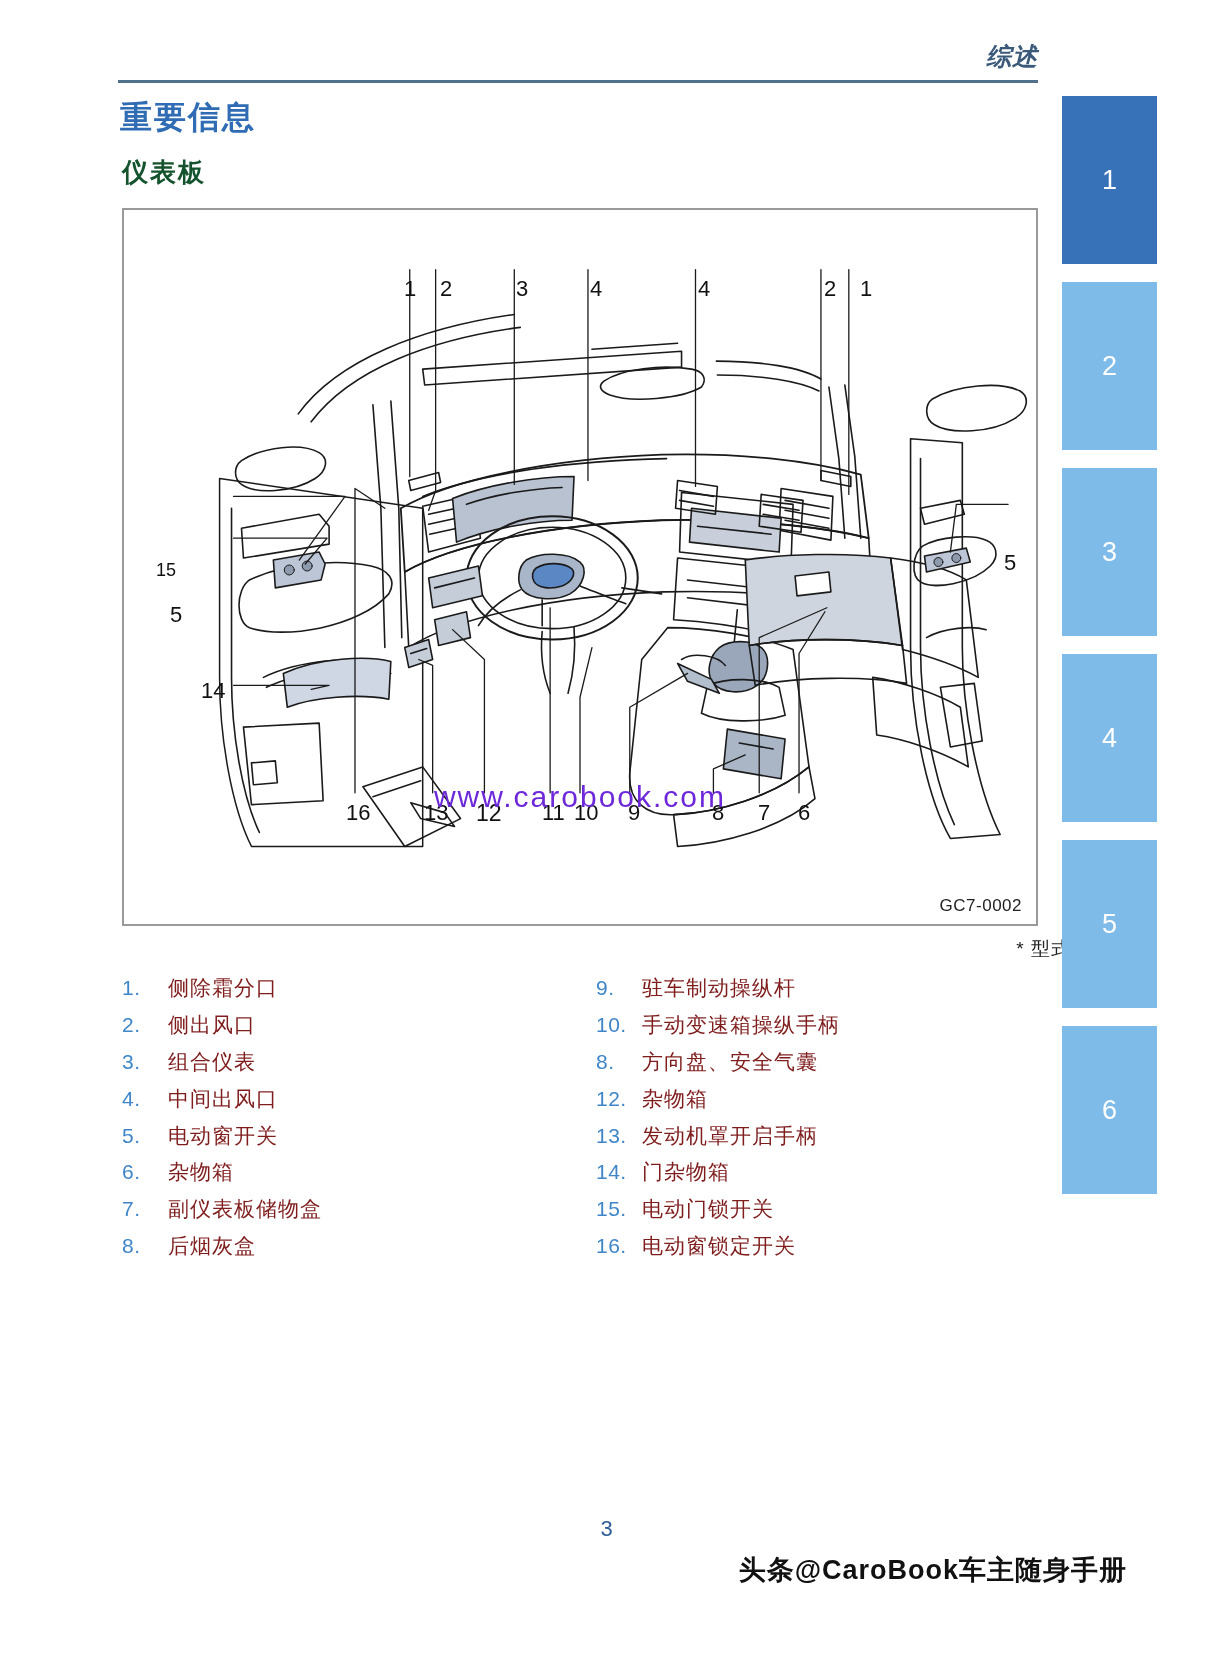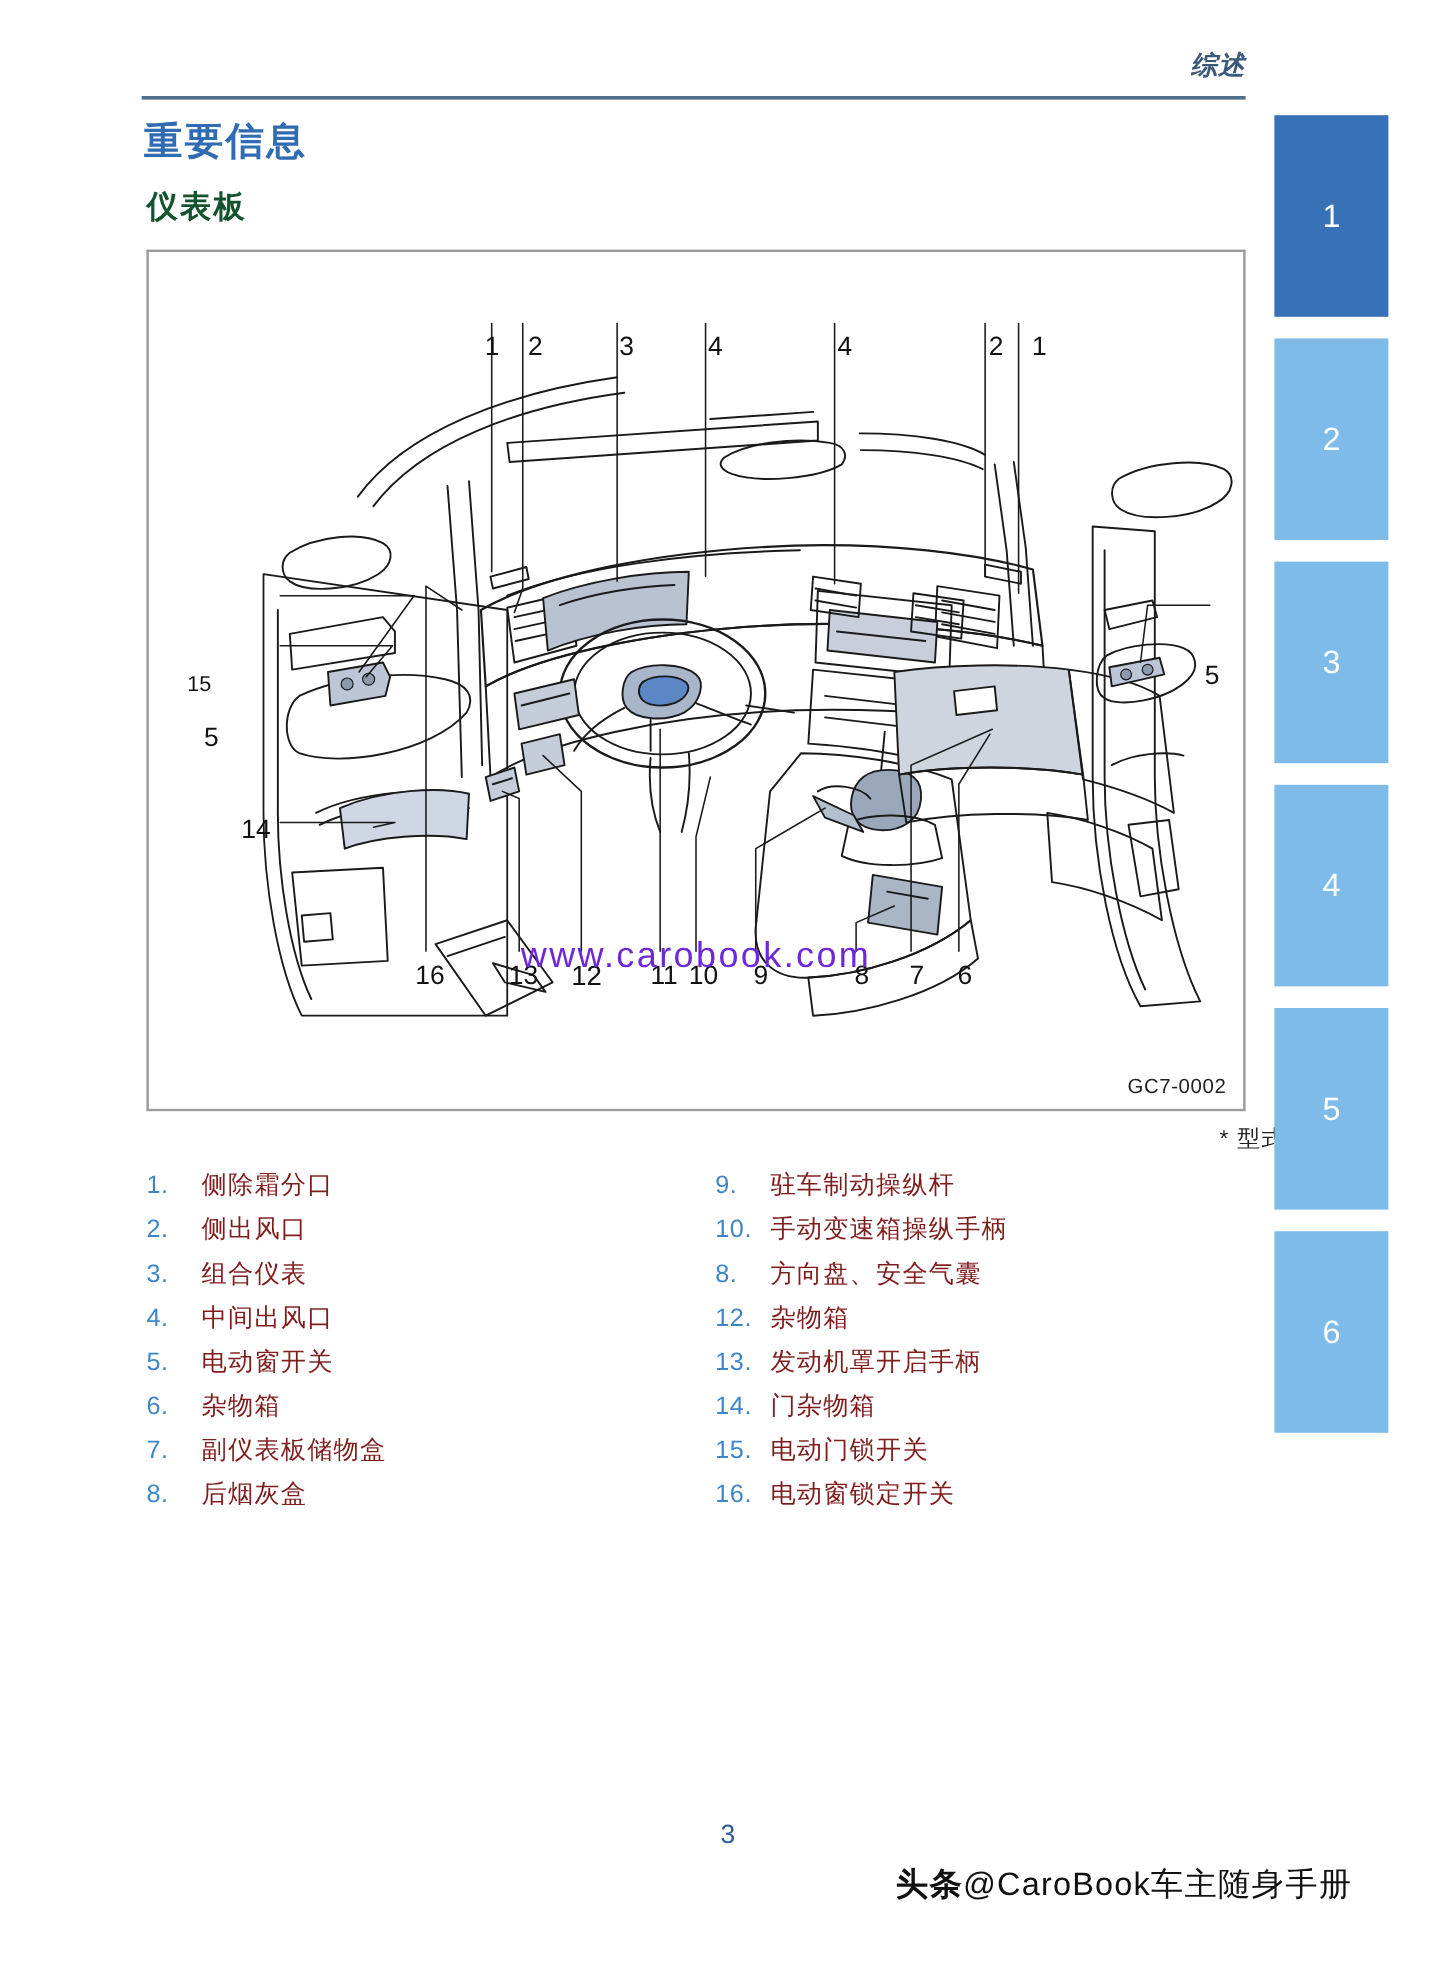--- a/index.html
+++ b/index.html
@@ -9,21 +9,21 @@
     font-family:"Liberation Sans","DejaVu Sans",sans-serif;
     position:relative;
     overflow:hidden;
   }
   .page{position:absolute;inset:0;}
 
   
   .runhead{
     position:absolute;left:118px;top:40px;width:920px;
     text-align:right;
-    font-size:22px;color:#3b5a7a;font-style:italic;font-weight:600;
+    font-size:25px;color:#3b5a7a;font-style:italic;font-weight:600;
     letter-spacing:1px;
   }
   .headrule{
     position:absolute;left:118px;top:80px;width:920px;height:3px;
     background:#51708c;
   }
 
   
   .h1{
     position:absolute;left:120px;top:96px;
@@ -79,21 +79,21 @@
   
   .pagenum{
     position:absolute;left:0;right:0;top:1516px;text-align:center;
     font-size:22px;color:#2d5c96;
   }
   .brand{
     position:absolute;right:86px;top:1552px;
     display:flex;align-items:center;
   }
   .brand-tt{font-size:27px;color:#111;font-weight:bold;letter-spacing:1px;}
-  .brand-txt{font-size:27px;color:#111;font-weight:normal;letter-spacing:1px;}
+  .brand-txt{font-size:27px;color:#111;font-weight:bold;letter-spacing:1px;}
 </style>
 </head>
 <body>
 
 <div class="page">
 
   <div class="runhead">综述</div>
   <div class="headrule"></div>
 
   <div class="h1">重要信息</div>

